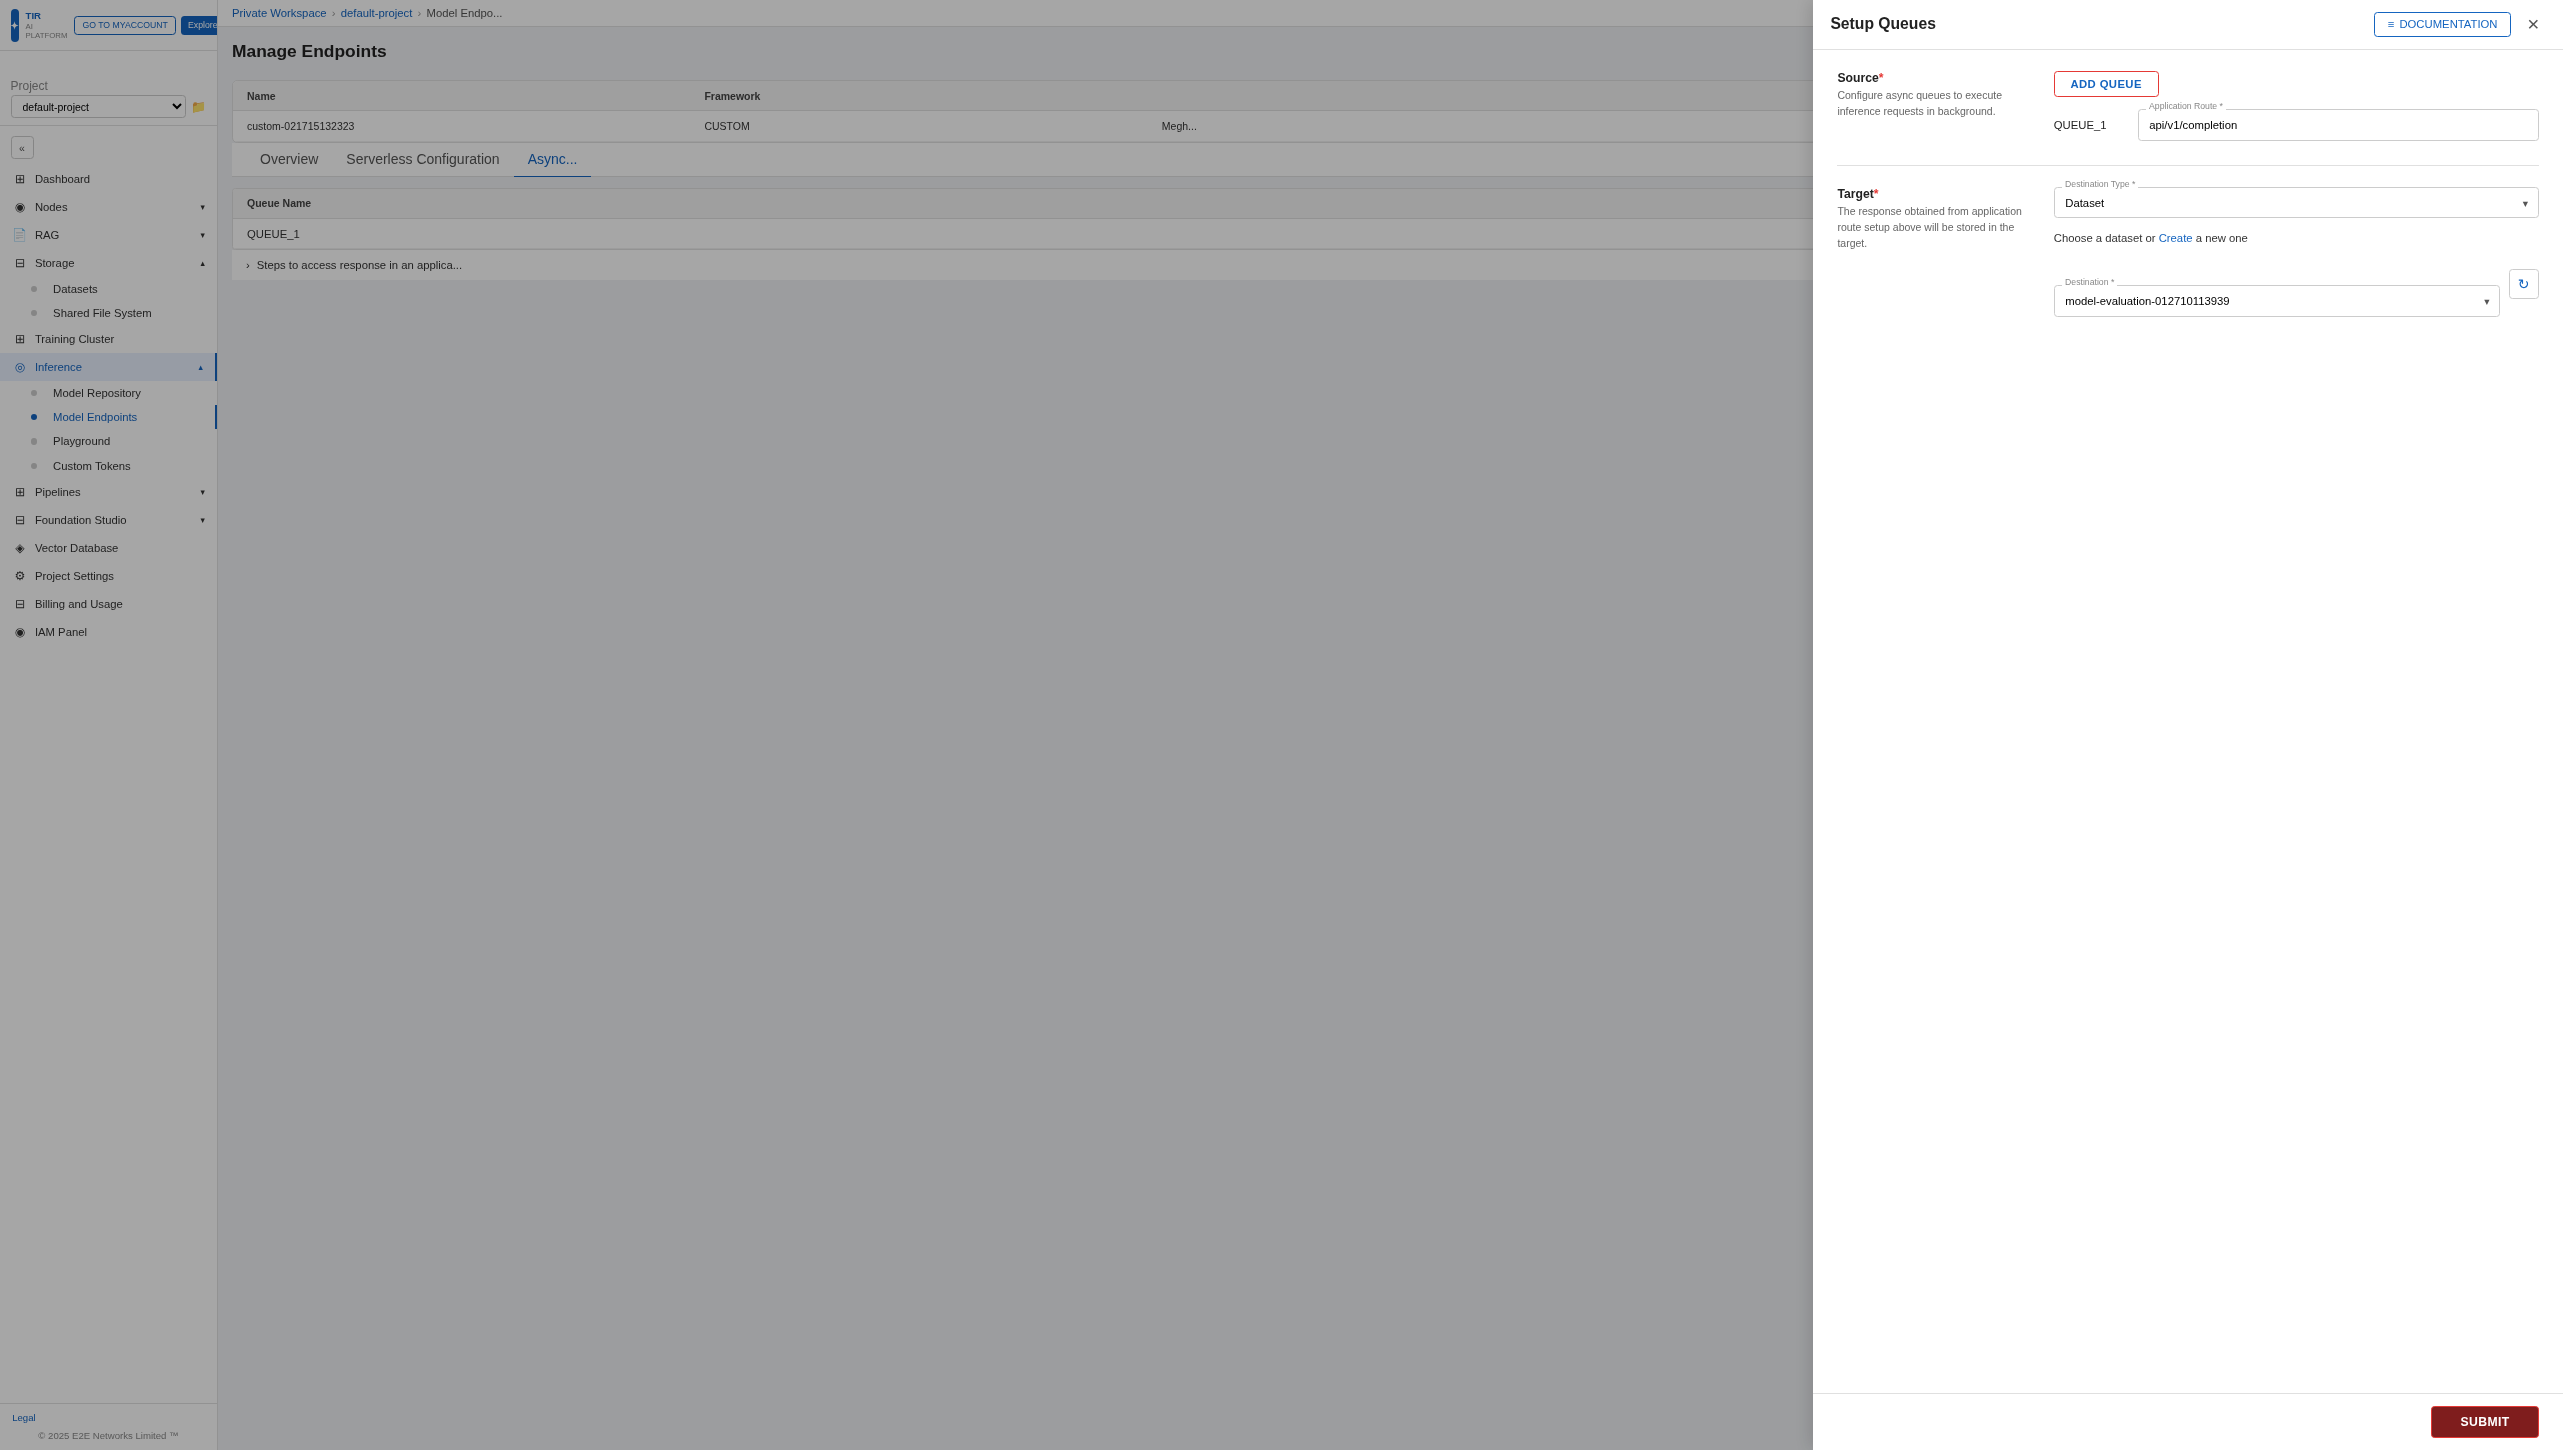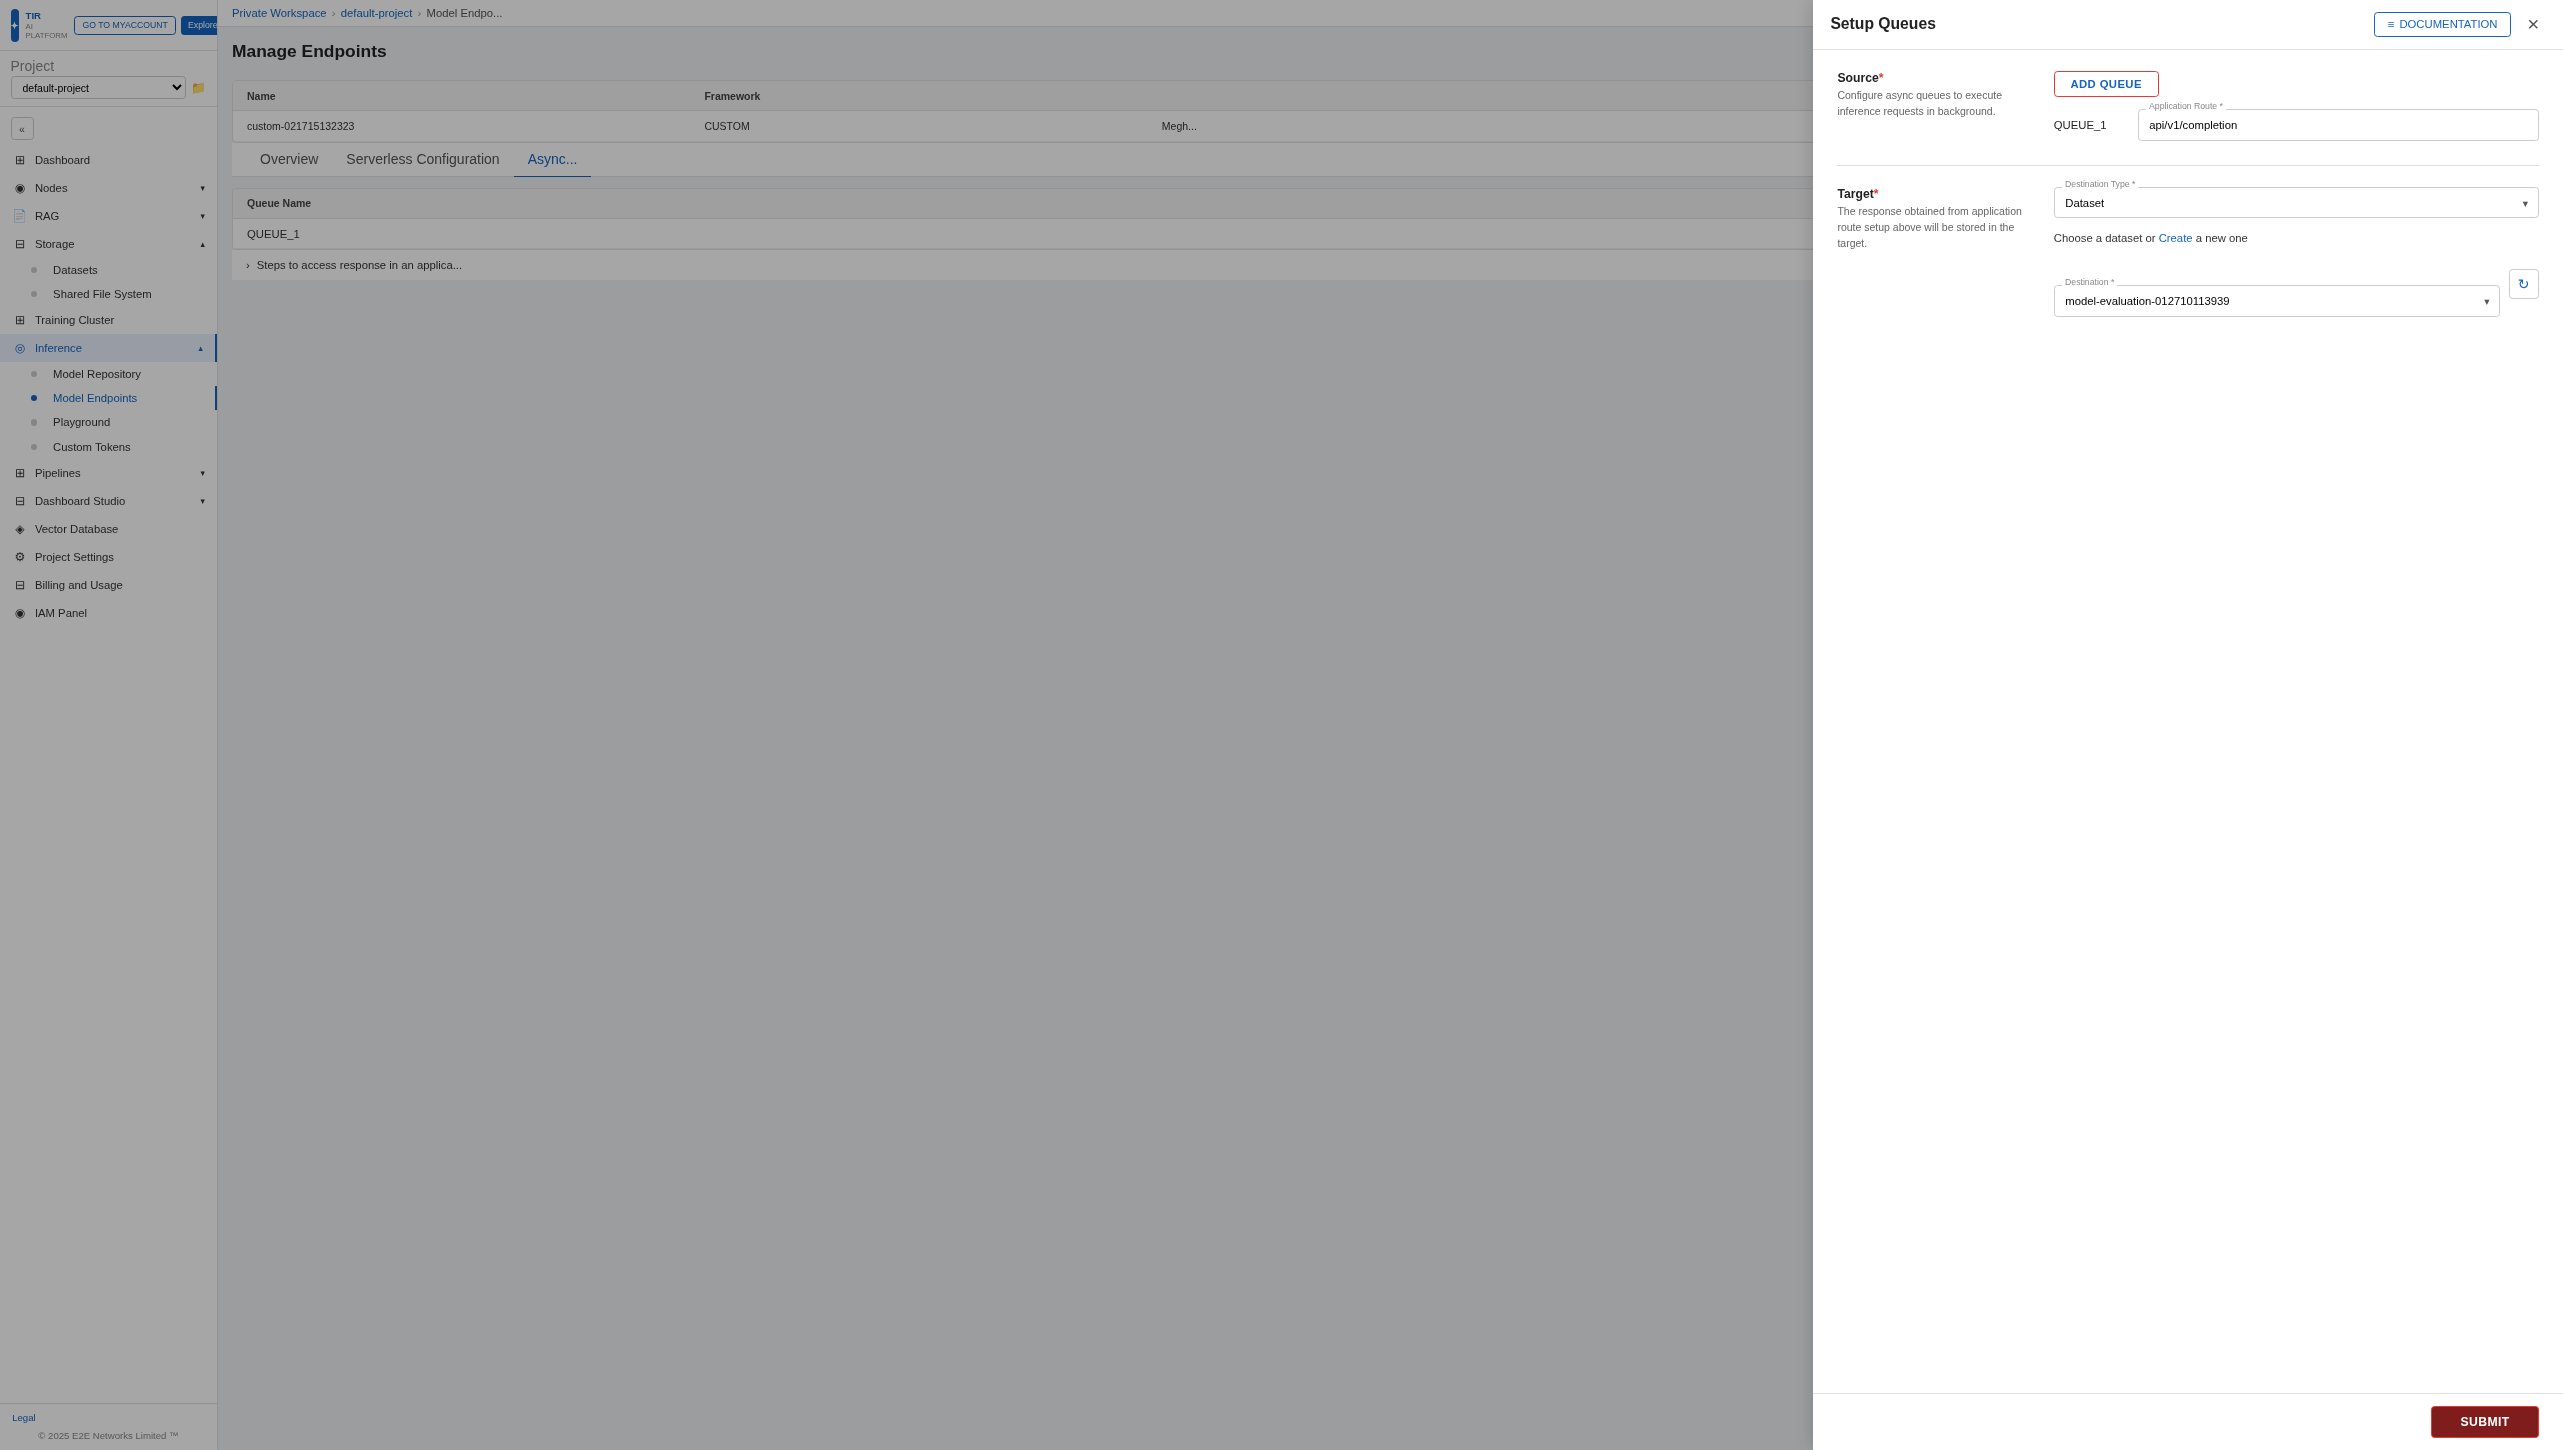--- a/index.html
+++ b/index.html
@@ -41,21 +41,21 @@
     }
     .btn-blue-small {
       background: #1565c0; color: #fff;
       padding: 3.5px 7px; border-radius: 3.5px; font-size: 8.7px; cursor: pointer; border: none; white-space: nowrap;
     }
 
     .project-selector {
       padding: 7px 10.5px;
       border-bottom: 0.9px solid #e0e0e0;
     }
-    .project-label { font-size: 14px; color: #888; margin-bottom: 1.7px; }
+    .project-label { font-size: 12px; color: #888; margin-bottom: 1.7px; margin-top: 21px; }
     .project-select-row { display: flex; align-items: center; gap: 5.2px; }
     .project-select {
       flex: 1; border: 0.9px solid #ccc; border-radius: 3.5px;
       padding: 3.5px 7px; font-size: 10.5px; background: #fff;
     }
     .folder-icon { color: #1565c0; font-size: 12.2px; cursor: pointer; }
 
     .sidebar-nav { flex: 1; padding: 5.2px 0; overflow-y: auto; }
     .nav-item {
       display: flex; align-items: center; gap: 7px;
@@ -343,21 +343,21 @@
     </div>
 
     <div class="nav-item">
       <span class="nav-icon">⊞</span>
       <span>Pipelines</span>
       <span class="chevron">▾</span>
     </div>
 
     <div class="nav-item">
       <span class="nav-icon">⊟</span>
-      <span>Dashboard Studio</span>
+      <span>Foundation Studio</span>
       <span class="chevron">▾</span>
     </div>
 
     <div class="nav-item">
       <span class="nav-icon">◈</span>
       <span>Vector Database</span>
     </div>
 
     <div class="nav-item">
       <span class="nav-icon">⚙</span>

